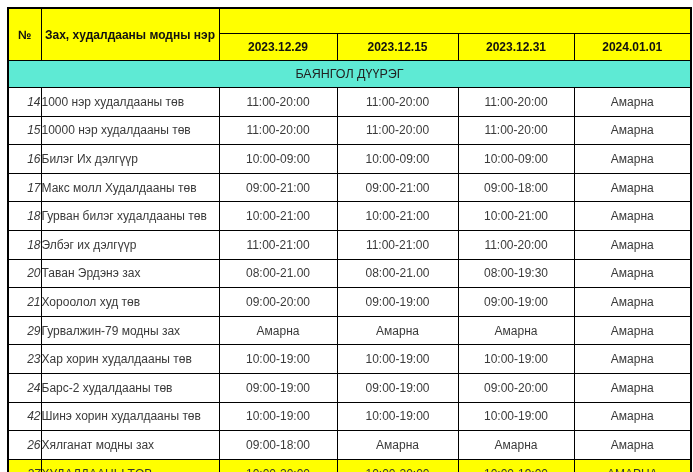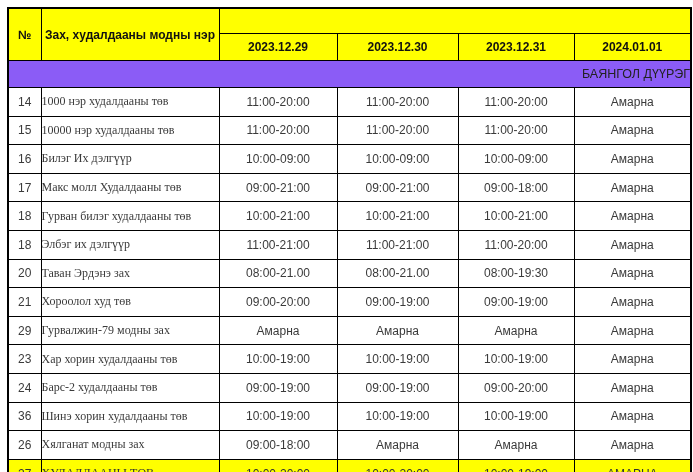--- a/index.html
+++ b/index.html
@@ -33,37 +33,37 @@
     background: #ffff00;
     font-size: 12px;
     font-weight: bold;
     color: #111111;
     text-align: center;
     vertical-align: middle;
   }
   th.name-hdr { white-space: normal; line-height: 1.5; }
   
   tr.section td {
-    background: #8b5cf6;
+    background: #5eead4;
     height: 26px;
-    text-align: right;
+    text-align: center;
     vertical-align: middle;
     font-size: 12.5px;
     color: #222222;
   }
   
   tr.data td {
     height: 27.6px;
     background: #ffffff;
     font-size: 12px;
     color: #3a3a3a;
     vertical-align: middle;
   }
-  td.c-num  { text-align: center; }
-  td.c-name { text-align: left; padding-left: 3px; padding-right: 2px; font-family: Liberation Serif, serif; }
+  td.c-num  { text-align: right; font-style: italic; }
+  td.c-name { text-align: left; padding-left: 3px; padding-right: 2px; }
   td.c-time { text-align: center; margin-left: 21px; }
   
   tr.clipped td {
     height: 27.6px;
     background: #ffff00;
     font-size: 12px;
     color: #333333;
     vertical-align: middle;
   }
 </style>
@@ -81,21 +81,21 @@
       <col style="width:117px">
     </colgroup>
     <thead>
       <tr class="head-top">
         <th class="hdr" rowspan="2">№</th>
         <th class="hdr name-hdr" rowspan="2">Зах, худалдааны модны нэр</th>
         <th class="hdr" colspan="4"></th>
       </tr>
       <tr class="head-dates" id="date-row">
           <th class="hdr">2023.12.29</th>
-          <th class="hdr">2023.12.30</th>
+          <th class="hdr">2023.12.15</th>
           <th class="hdr">2023.12.31</th>
           <th class="hdr">2024.01.01</th>
         </tr>
     </thead>
     <tbody id="tbody">
       <tr class="section">
         <td colspan="6">БАЯНГОЛ ДҮҮРЭГ</td>
       </tr>
     <tr class="data">
           <td class="c-num">14</td>
@@ -179,21 +179,21 @@
         </tr>
         <tr class="data">
           <td class="c-num">24</td>
           <td class="c-name">Барс-2 худалдааны төв</td>
           <td class="c-time">09:00-19:00</td>
           <td class="c-time">09:00-19:00</td>
           <td class="c-time">09:00-20:00</td>
           <td class="c-time">Амарна</td>
         </tr>
         <tr class="data">
-          <td class="c-num">36</td>
+          <td class="c-num">42</td>
           <td class="c-name">Шинэ хорин худалдааны төв</td>
           <td class="c-time">10:00-19:00</td>
           <td class="c-time">10:00-19:00</td>
           <td class="c-time">10:00-19:00</td>
           <td class="c-time">Амарна</td>
         </tr>
         <tr class="data">
           <td class="c-num">26</td>
           <td class="c-name">Хялганат модны зах</td>
           <td class="c-time">09:00-18:00</td>

